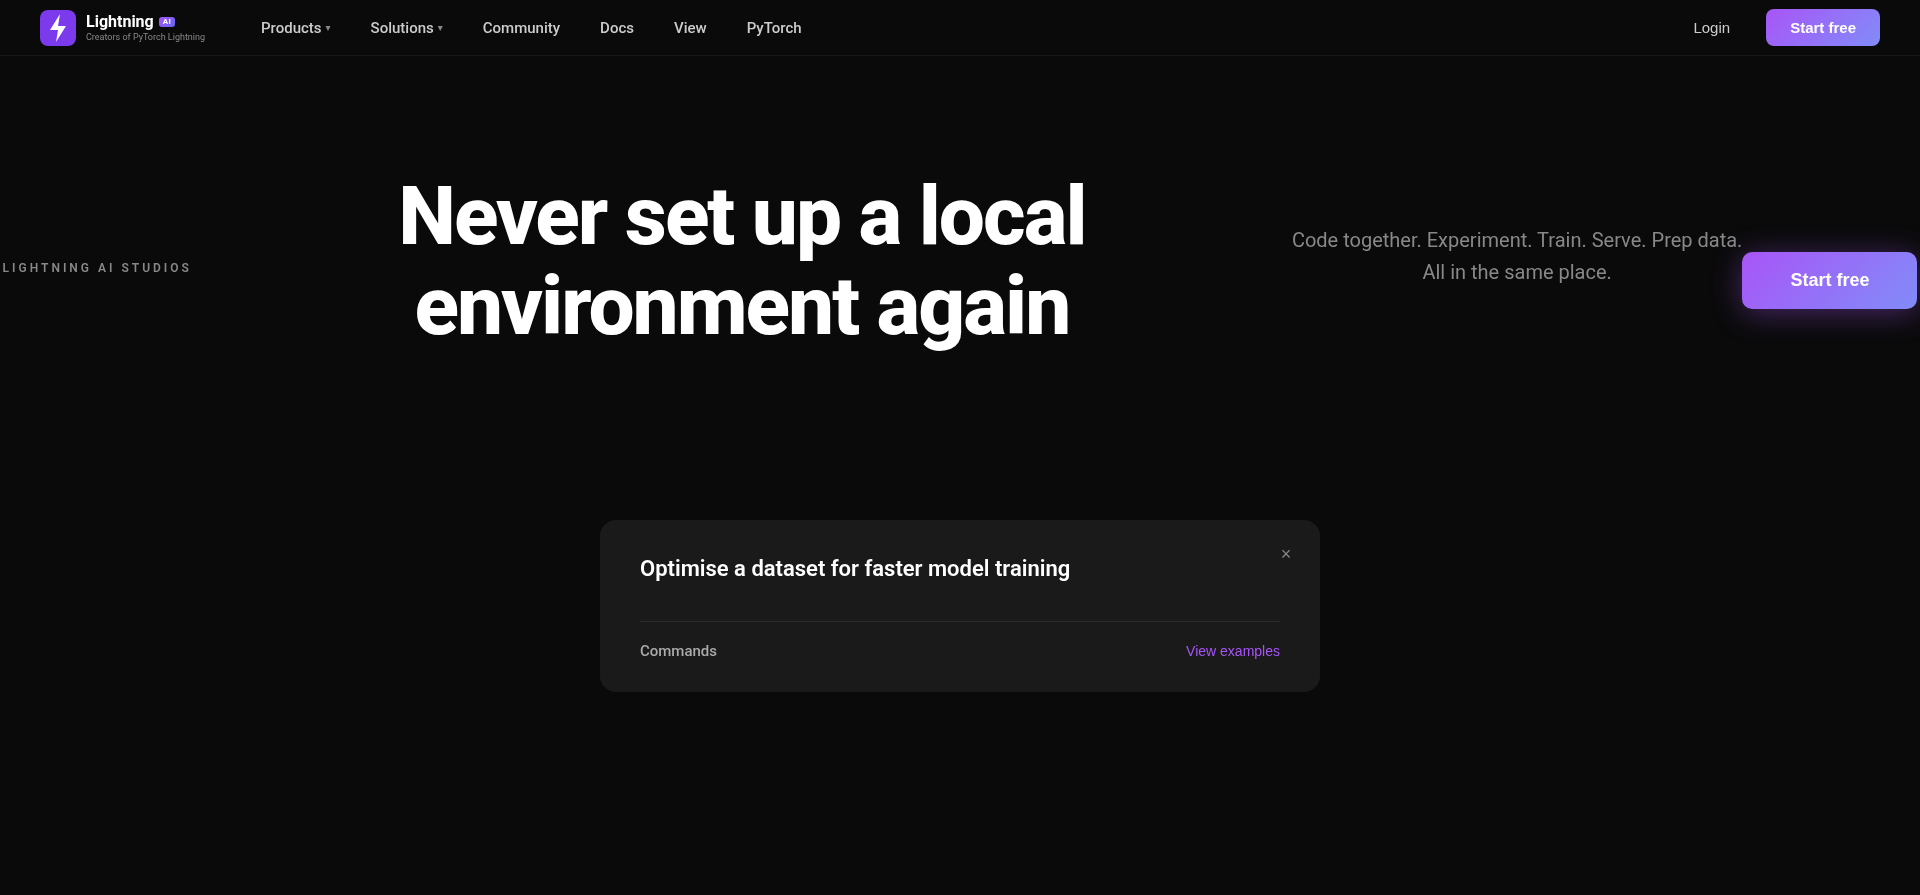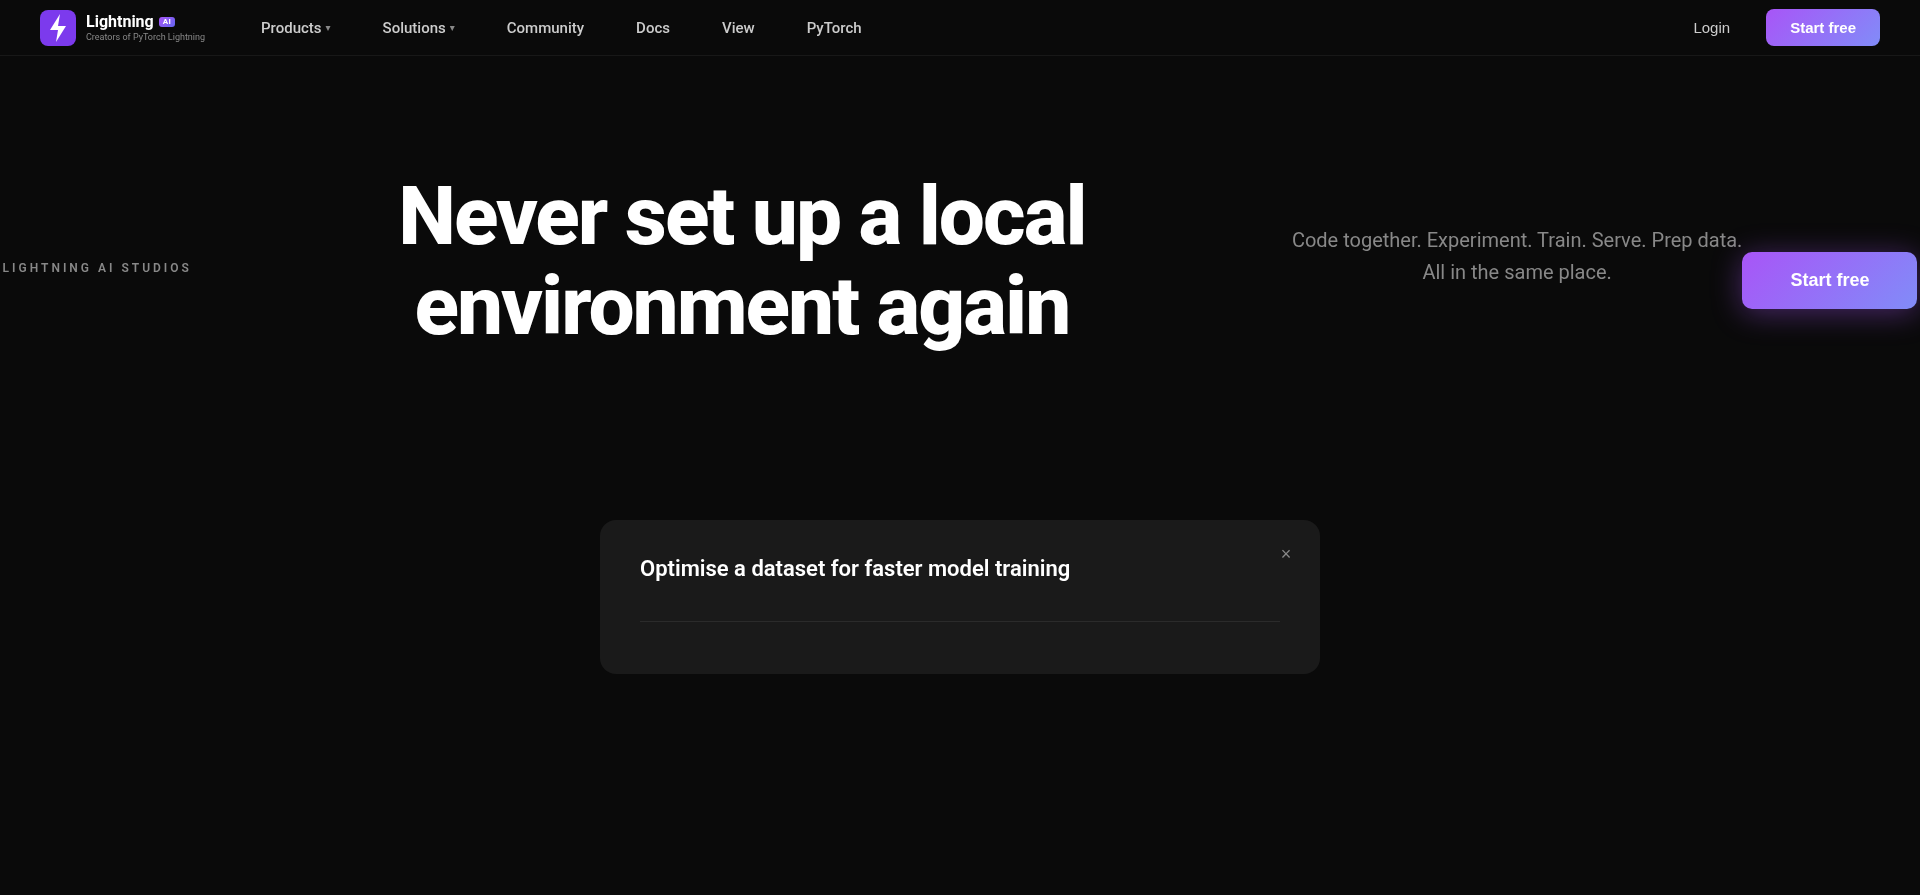--- a/index.html
+++ b/index.html
@@ -79,21 +79,21 @@
     .logo-subtitle {
       font-size: 9px;
       color: #888;
       margin-top: 2px;
       white-space: nowrap;
     }
 
     .nav-links {
       display: flex;
       align-items: center;
-      gap: 20px;
+      gap: 8px;
     }
 
     .nav-item {
       display: flex;
       align-items: center;
       gap: 4px;
       padding: 8px 16px;
       color: #cccccc;
       font-size: 15px;
       font-weight: 500;
@@ -323,14 +323,18 @@
   <button class="start-free-btn-hero">Start free</button>
 </section>
 
 <div class="card-section">
   <div class="info-card">
     <button class="card-close">
       <span>×</span>
     </button>
     <h2 class="card-title">Optimise a dataset for faster model training</h2>
     <div class="card-divider"></div>
+    <div class="card-commands-row">
+      <span class="card-commands-label">Commands</span>
+      <button class="card-view-examples">View examples</button>
+    </div>
   </div>
 </div>
 
 </body></html>

